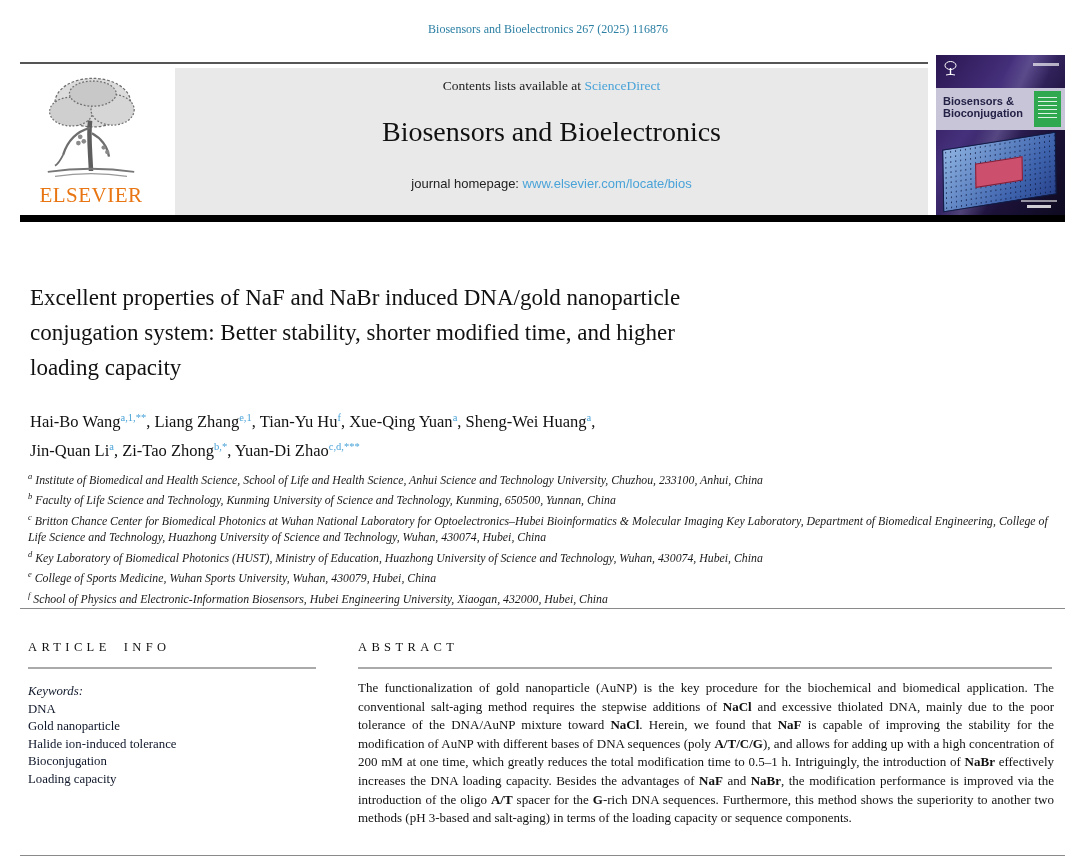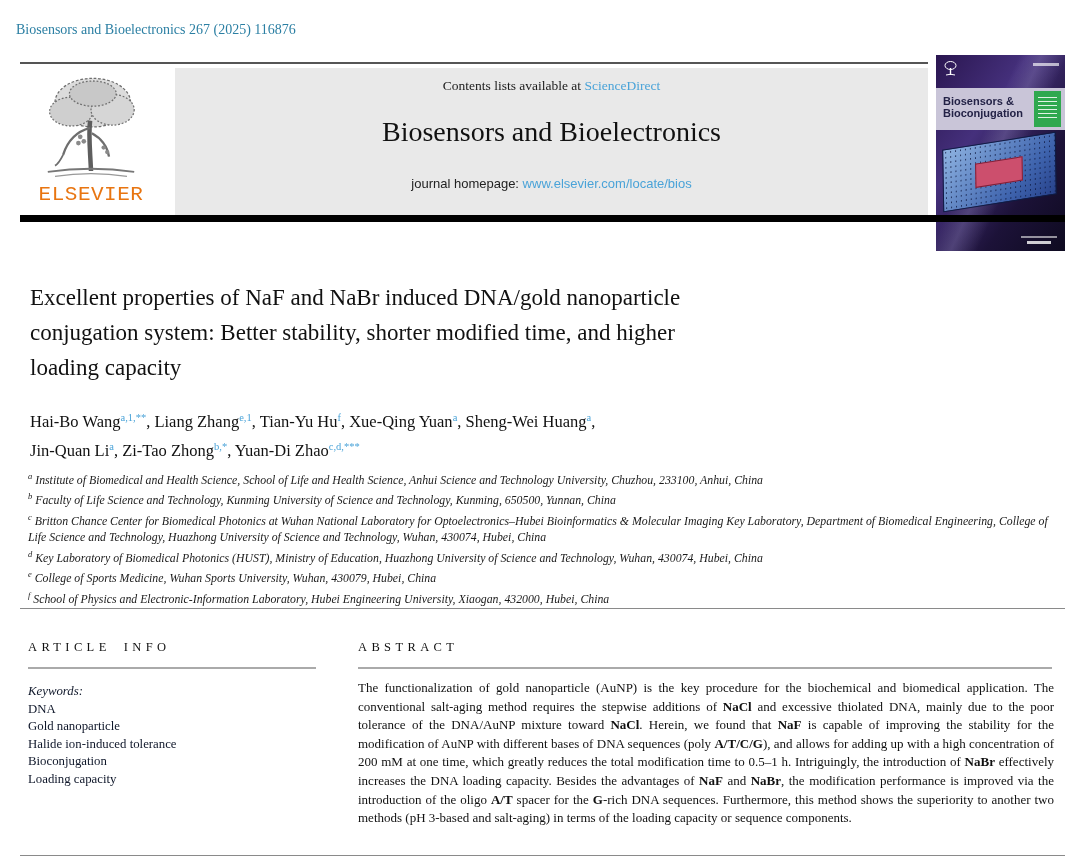--- a/index.html
+++ b/index.html
@@ -1,39 +1,39 @@
 <!DOCTYPE html>
 <html><head>
 <meta charset="utf-8">
 <style>
   * { margin:0; padding:0; box-sizing:border-box; }
   body { background:#ffffff; font-family:"Liberation Serif", serif; }
   .page { position:relative; width:1080px; height:868px; background:#fff; overflow:hidden; }
 
-  .citation { position:absolute; top:22px; left:0; width:100%; 
-              font-size:14px; color:#2b7fa3;padding-left:16px; }
+  .citation { position:absolute; top:22px; left:0; width:100%; text-align:center;
+              font-size:12px; color:#2b7fa3;padding-left:16px; }
 
   .top-rule { position:absolute; left:20px; top:62px; width:908px; height:1.5px; background:#555; }
 
   
   .logo-block { position:absolute; left:25px; top:68px; width:132px; height:147px; background:#fff; text-align:center; }
   .logo-tree { display:block; margin:2px auto 0; }
-  .logo-word { font-family:Liberation Mono, monospace; font-size:21px; letter-spacing:0.5px;
+  .logo-word { font-family:Liberation Serif, serif; font-size:21px; letter-spacing:0.5px;
                color:#e87511; margin-top:1px; }
 
   
   .banner { position:absolute; left:175px; top:68px; width:753px; height:147px; background:#e9e9e9; text-align:center; }
   .banner-contents { margin-top:10px; font-size:13.5px; color:#1a1a1a;text-align:center; }
   .banner-contents .link { color:#4aa3d8; }
   .banner-title { margin-top:22px; font-size:28px; color:#111; }
   .banner-home { margin-top:28px; font-family:"Liberation Sans", sans-serif; font-size:13px; color:#222; }
   .banner-home .link { color:#4aa3d8; }
 
   
-  .cover { position:absolute; left:936px; top:55px; width:129px; height:196px;
+  .cover { position:absolute; left:936px; top:55px; width:129px; height:160px;
            background:linear-gradient(125deg,#2a1650 0%,#45307c 35%,#1c1238 70%,#0e0a20 100%); overflow:hidden; }
   .cover::before { content:""; position:absolute; inset:0;
            background:linear-gradient(115deg, transparent 38%, rgba(170,160,215,.28) 48%, transparent 60%); }
   .cover-band { position:absolute; left:0; top:33px; width:100%; height:42px; background:#c9c5d8; }
   .cover-band-title { position:absolute; left:7px; top:7px; font-family:"Liberation Sans", sans-serif;
            font-weight:bold; font-size:11px; line-height:12px; color:#232246; text-align:left; }
   .cover-green { position:absolute; right:4px; top:36px; width:27px; height:36px; background:#2fa84f; }
   .cover-green::after { content:""; position:absolute; left:4px; right:4px; top:6px; bottom:6px;
            background:repeating-linear-gradient(to bottom, rgba(255,255,255,.85) 0 1px, transparent 1px 4px); }
   .cover-circuit { position:absolute; left:6px; top:86px; width:115px; height:62px;
@@ -149,21 +149,21 @@
     <div><span class="au"><span>Hai-Bo Wang</span><sup>a,1,**</sup><span>, </span></span><span class="au"><span>Liang Zhang</span><sup>e,1</sup><span>, </span></span><span class="au"><span>Tian-Yu Hu</span><sup>f</sup><span>, </span></span><span class="au"><span>Xue-Qing Yuan</span><sup>a</sup><span>, </span></span><span class="au"><span>Sheng-Wei Huang</span><sup>a</sup><span>,</span></span></div>
     <div><span class="au"><span>Jin-Quan Li</span><sup>a</sup><span>, </span></span><span class="au"><span>Zi-Tao Zhong</span><sup>b,*</sup><span>, </span></span><span class="au"><span>Yuan-Di Zhao</span><sup>c,d,***</sup><span></span></span></div>
   </div>
 
   <div class="affils">
     <div><sup>a</sup><span> Institute of Biomedical and Health Science, School of Life and Health Science, Anhui Science and Technology University, Chuzhou, 233100, Anhui, China</span></div>
     <div><sup>b</sup><span> Faculty of Life Science and Technology, Kunming University of Science and Technology, Kunming, 650500, Yunnan, China</span></div>
     <div><sup>c</sup><span> Britton Chance Center for Biomedical Photonics at Wuhan National Laboratory for Optoelectronics–Hubei Bioinformatics &amp; Molecular Imaging Key Laboratory, Department of Biomedical Engineering, College of Life Science and Technology, Huazhong University of Science and Technology, Wuhan, 430074, Hubei, China</span></div>
     <div><sup>d</sup><span> Key Laboratory of Biomedical Photonics (HUST), Ministry of Education, Huazhong University of Science and Technology, Wuhan, 430074, Hubei, China</span></div>
     <div><sup>e</sup><span> College of Sports Medicine, Wuhan Sports University, Wuhan, 430079, Hubei, China</span></div>
-    <div><sup>f</sup><span> School of Physics and Electronic-Information Laboratory, Hubei Engineering University, Xiaogan, 432000, Hubei, China</span></div>
+    <div><sup>f</sup><span> School of Physics and Electronic-Information Biosensors, Hubei Engineering University, Xiaogan, 432000, Hubei, China</span></div>
   </div>
 
   <div class="mid-rule"></div>
 
   <div class="sec-head ai-head">ARTICLE INFO</div>
   <div class="ai-rule"></div>
   <div class="sec-head abs-head">ABSTRACT</div>
   <div class="abs-rule"></div>
 
   <div class="keywords">

